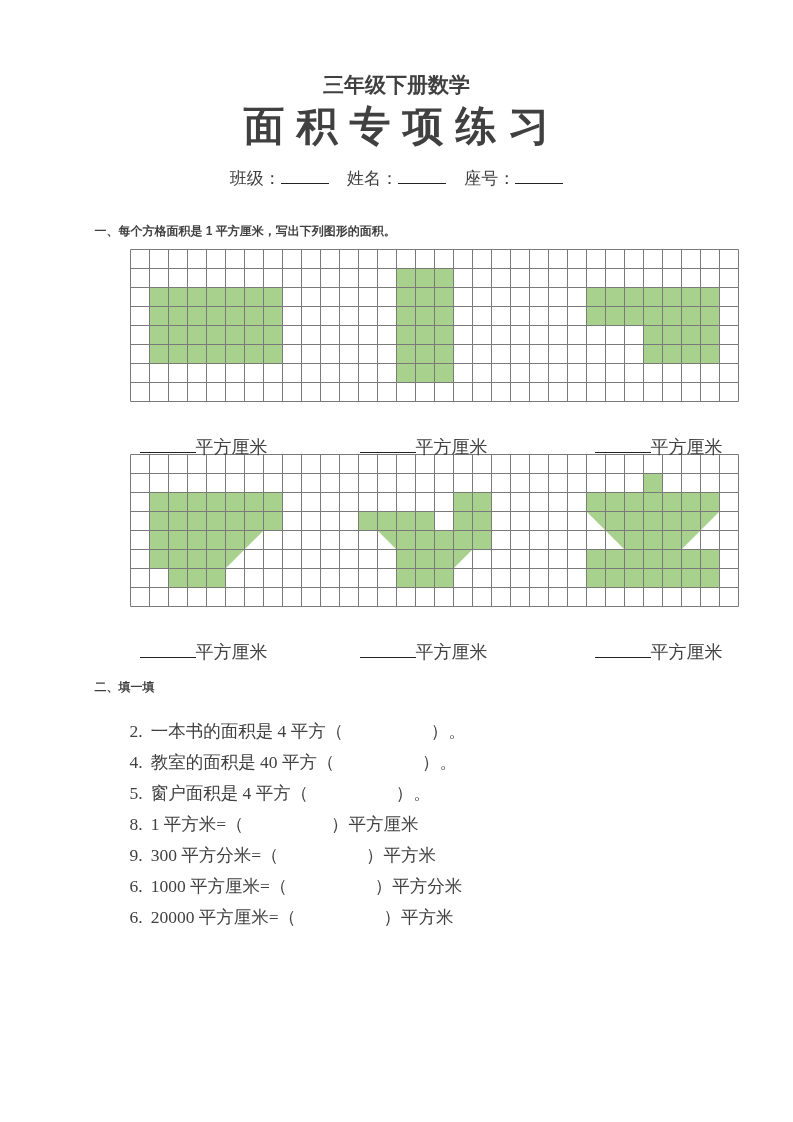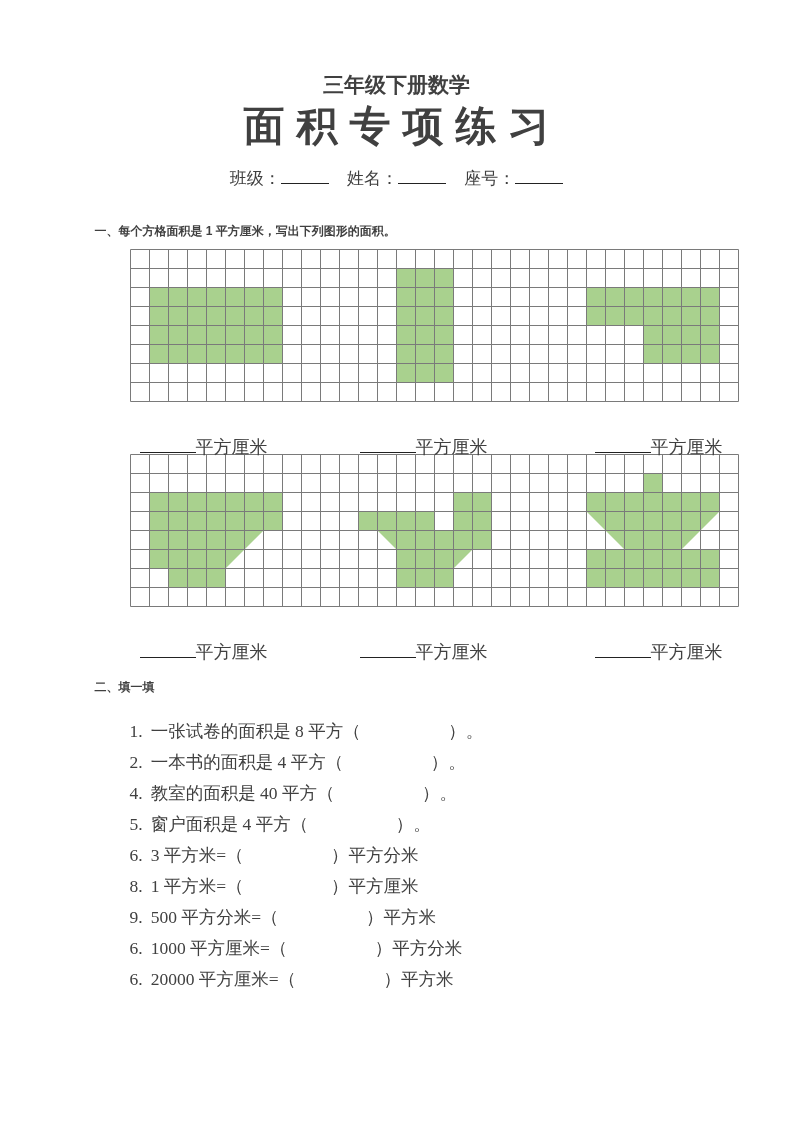--- a/index.html
+++ b/index.html
@@ -197,24 +197,22 @@
 
   <div class="labels-row">
     <span class="area-label pos-0"><span class="blank"></span><span>平方厘米</span></span>
     <span class="area-label pos-1"><span class="blank"></span><span>平方厘米</span></span>
     <span class="area-label pos-2"><span class="blank"></span><span>平方厘米</span></span>
   </div>
 
   <div class="sec-heading">二、填一填</div>
 
   <div class="questions">
-    <div class="q-row"><span class="q-num">1.</span><span>一张试卷的面积是 8 平方（　　　　　）。</span></div>
     <div class="q-row"><span class="q-num">2.</span><span>一本书的面积是 4 平方（　　　　　）。</span></div>
     <div class="q-row"><span class="q-num">4.</span><span>教室的面积是 40 平方（　　　　　）。</span></div>
     <div class="q-row"><span class="q-num">5.</span><span>窗户面积是 4 平方（　　　　　）。</span></div>
-    <div class="q-row"><span class="q-num">6.</span><span>3 平方米=（　　　　　）平方分米</span></div>
     <div class="q-row"><span class="q-num">8.</span><span>1 平方米=（　　　　　）平方厘米</span></div>
-    <div class="q-row"><span class="q-num">9.</span><span>500 平方分米=（　　　　　）平方米</span></div>
+    <div class="q-row"><span class="q-num">9.</span><span>300 平方分米=（　　　　　）平方米</span></div>
     <div class="q-row"><span class="q-num">6.</span><span>1000 平方厘米=（　　　　　）平方分米</span></div>
     <div class="q-row"><span class="q-num">6.</span><span>20000 平方厘米=（　　　　　）平方米</span></div>
   </div>
 
 </div>
 
 </body></html>

